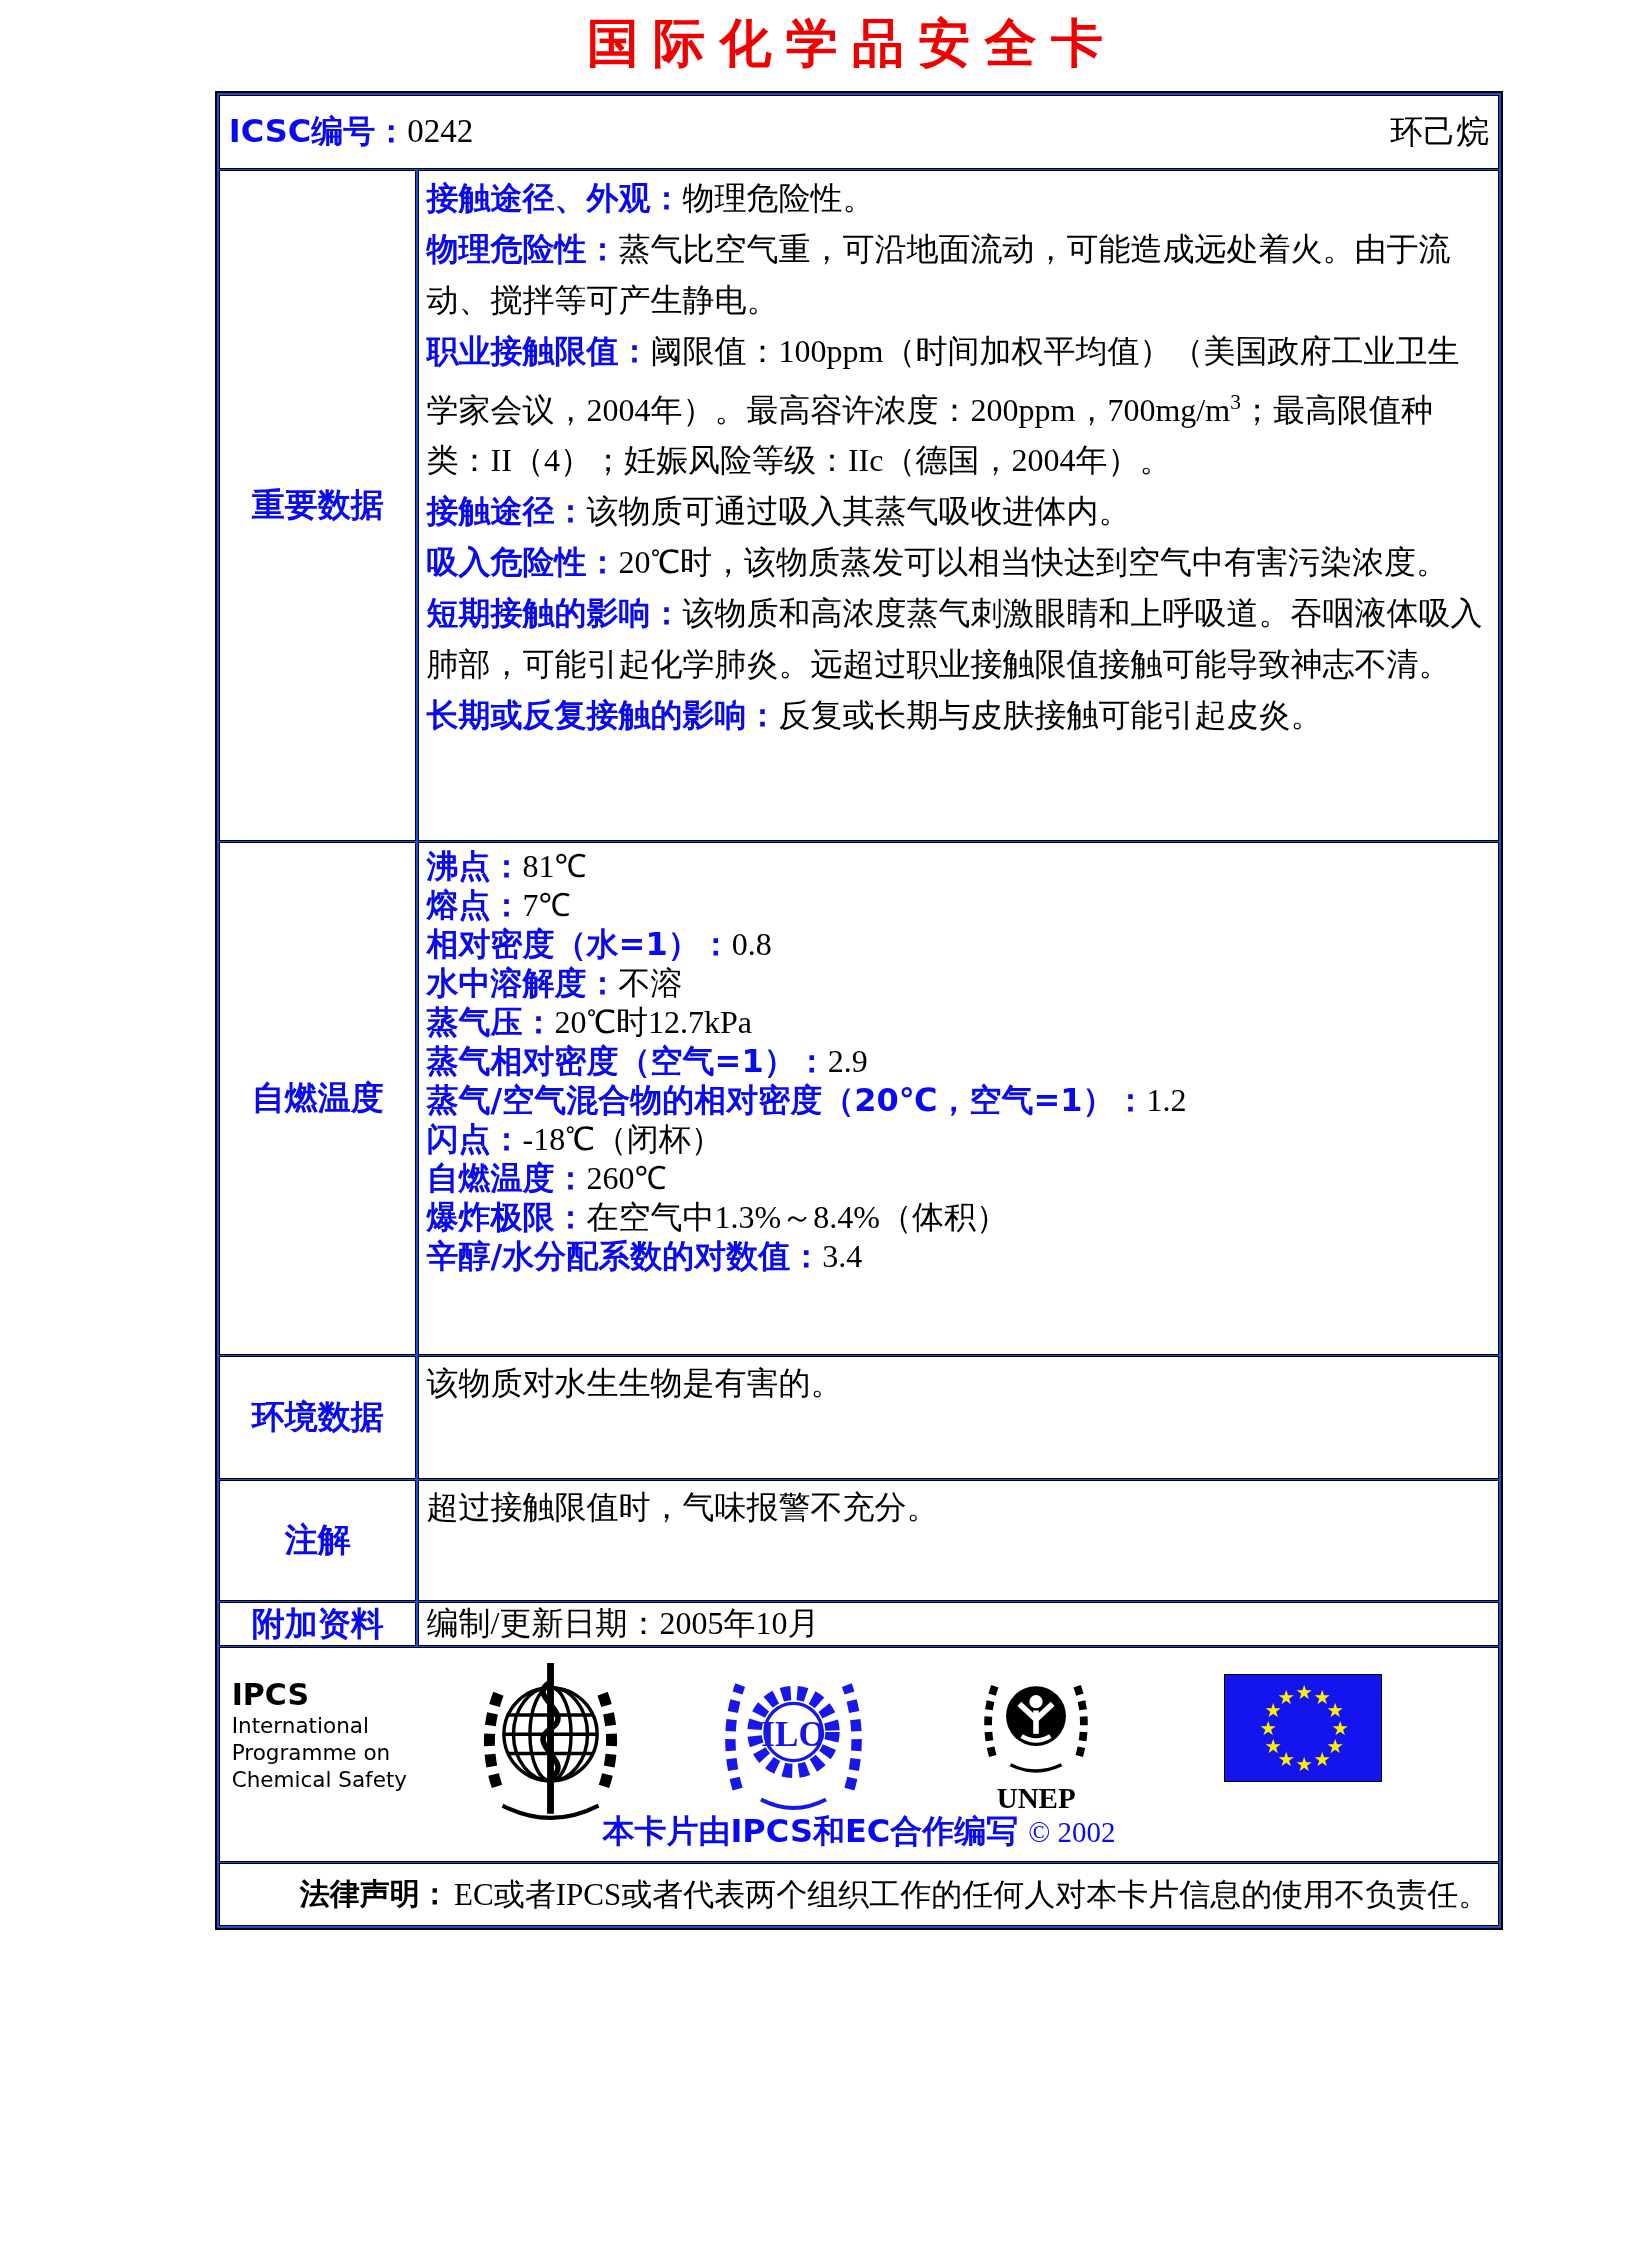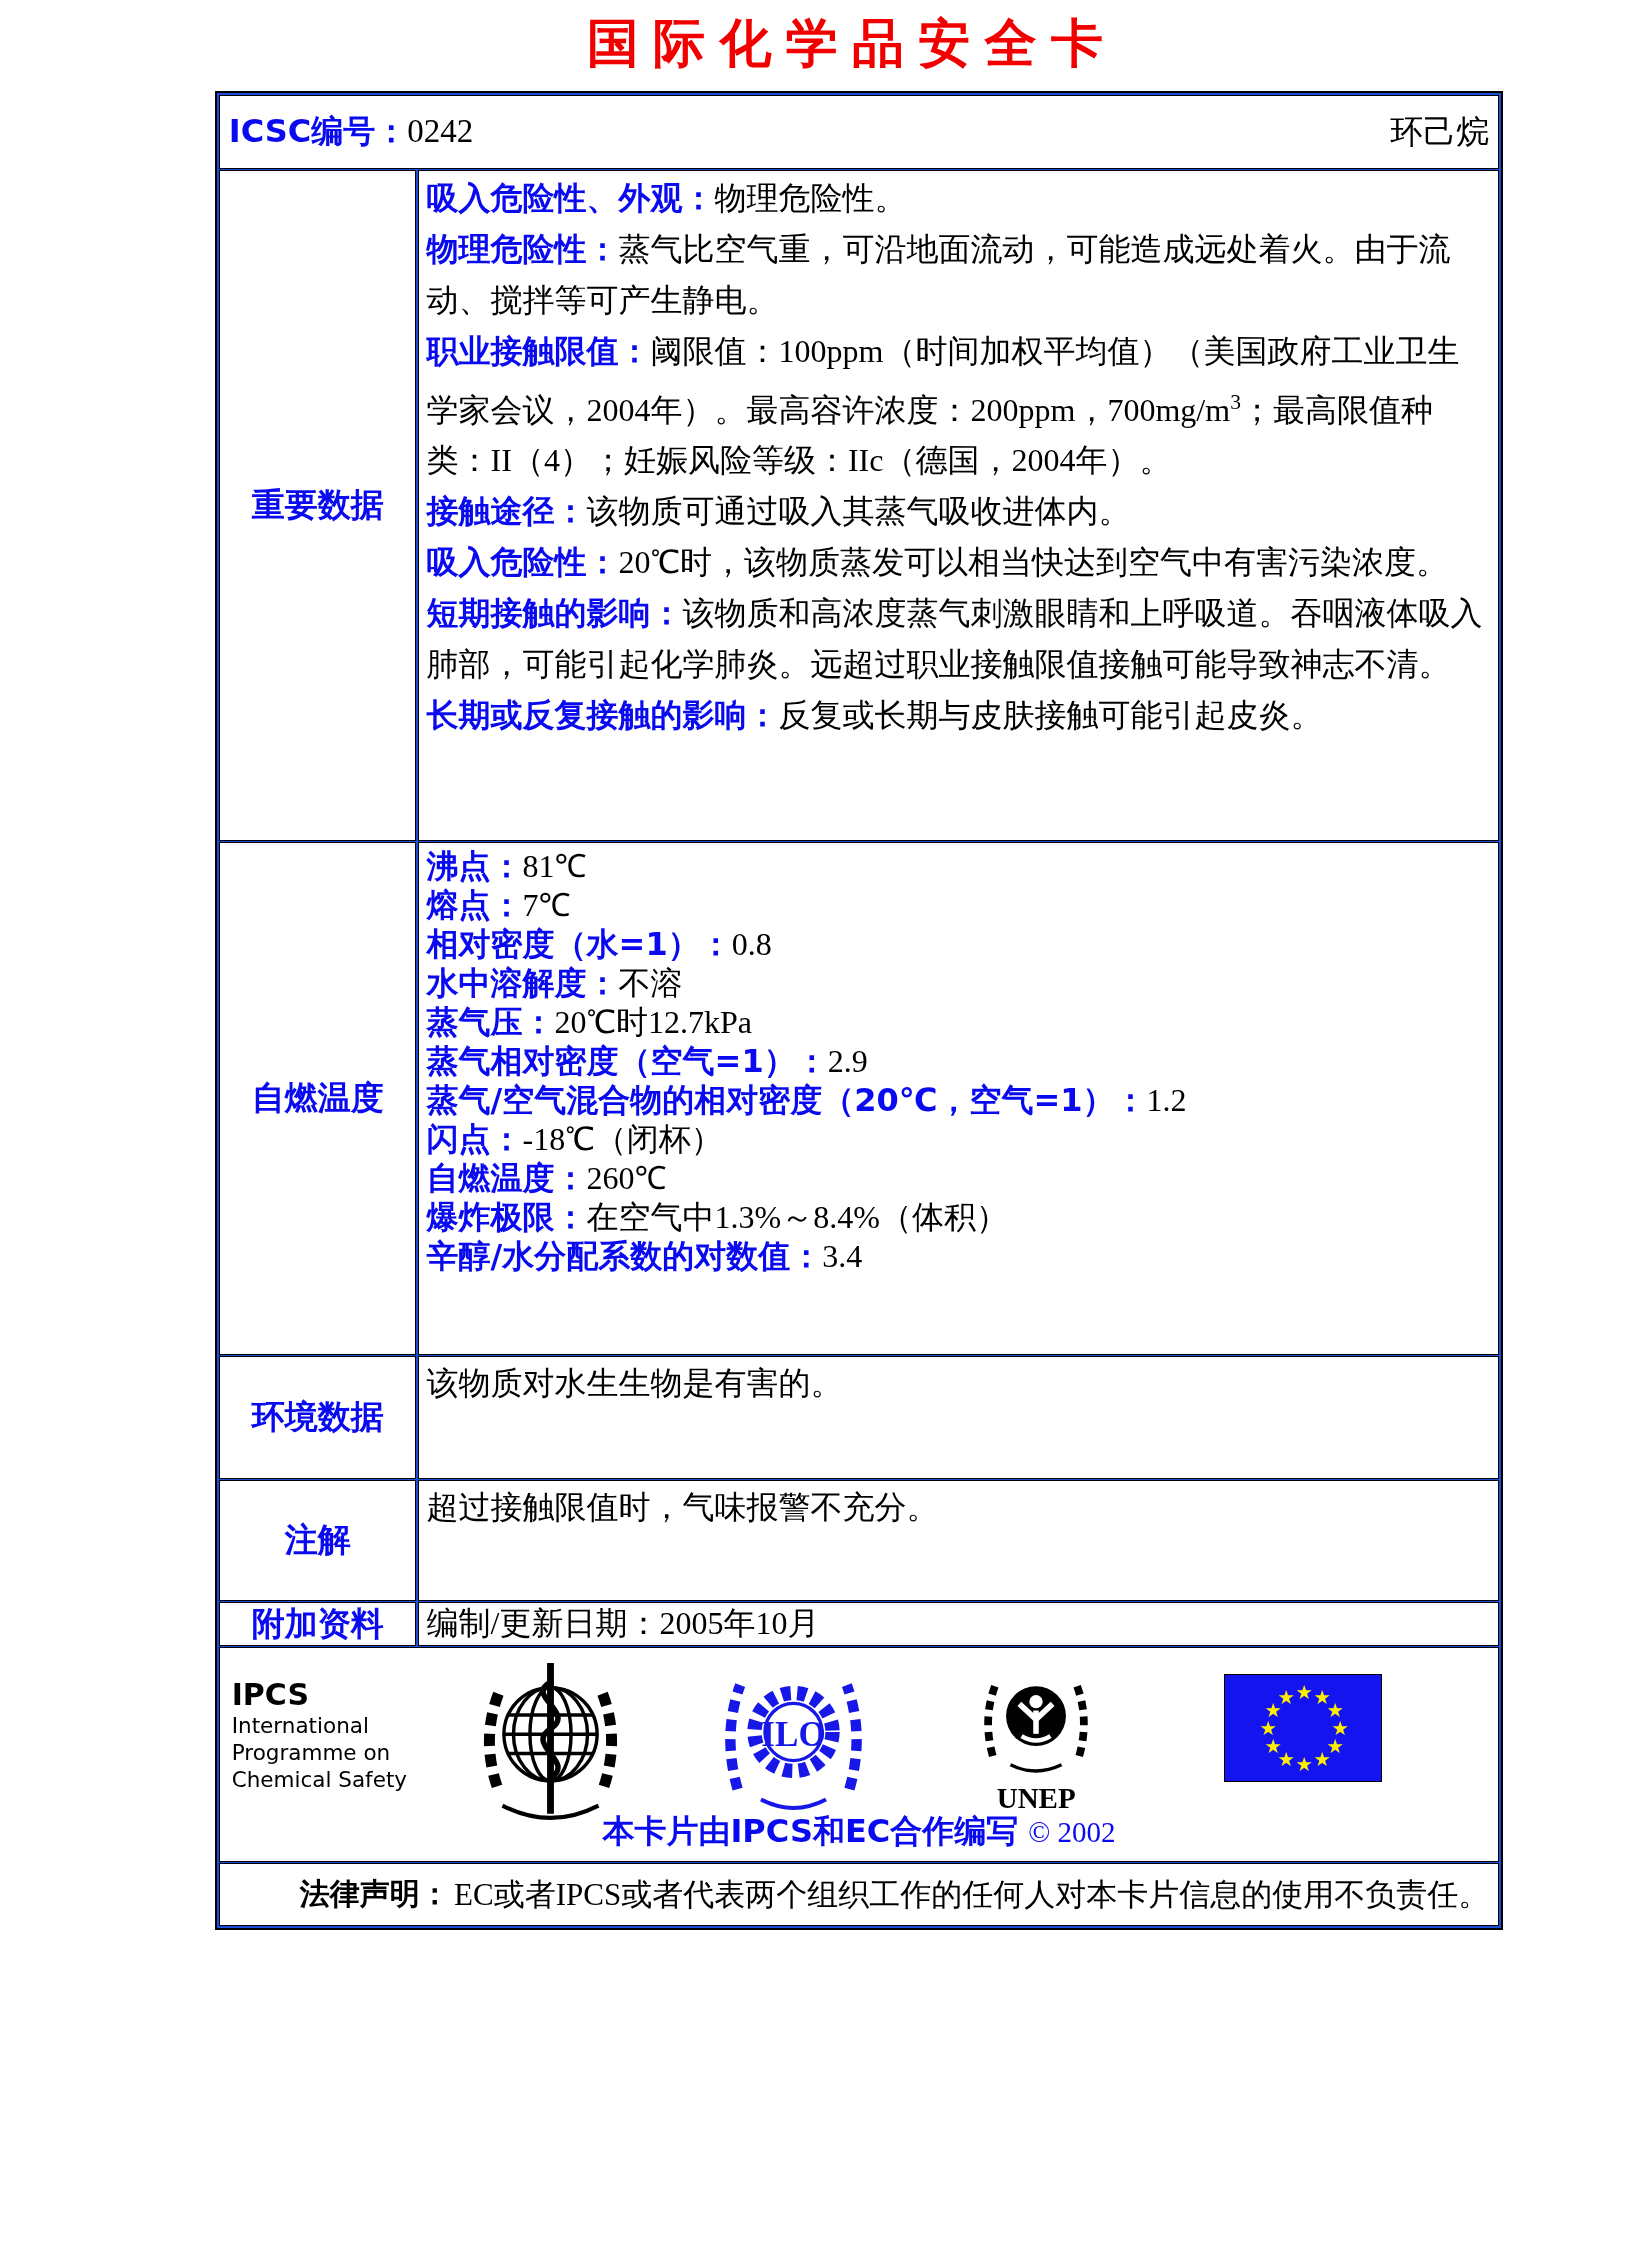--- a/index.html
+++ b/index.html
@@ -124,21 +124,21 @@
       <span><span class="blue-lbl">ICSC编号：</span><span>0242</span></span>
       <span>环己烷</span>
     </div>
   </div>
 
   <div class="row row-important">
     <div class="cell lbl-cell">
       <span class="section-label">重要数据</span>
     </div>
     <div class="cell content-cell imp-content">
-      <div><span class="blue-lbl">吸入危险性、外观：</span><span>物理危险性。</span></div>
+      <div><span class="blue-lbl">接触途径、外观：</span><span>物理危险性。</span></div>
       <div><span class="blue-lbl">物理危险性：</span><span>蒸气比空气重，可沿地面流动，可能造成远处着火。由于流动、搅拌等可产生静电。</span></div>
       <div><span class="blue-lbl">职业接触限值：</span><span>阈限值：100ppm（时间加权平均值）（美国政府工业卫生学家会议，2004年）。最高容许浓度：200ppm，700mg/m</span><sup class="unit-sup">3</sup><span>；最高限值种类：II（4）；妊娠风险等级：IIc（德国，2004年）。</span></div>
       <div><span class="blue-lbl">接触途径：</span><span>该物质可通过吸入其蒸气吸收进体内。</span></div>
       <div><span class="blue-lbl">吸入危险性：</span><span>20℃时，该物质蒸发可以相当快达到空气中有害污染浓度。</span></div>
       <div><span class="blue-lbl">短期接触的影响：</span><span>该物质和高浓度蒸气刺激眼睛和上呼吸道。吞咽液体吸入肺部，可能引起化学肺炎。远超过职业接触限值接触可能导致神志不清。</span></div>
       <div><span class="blue-lbl">长期或反复接触的影响：</span><span>反复或长期与皮肤接触可能引起皮炎。</span></div>
     </div>
   </div>
 
   <div class="row row-physical">

